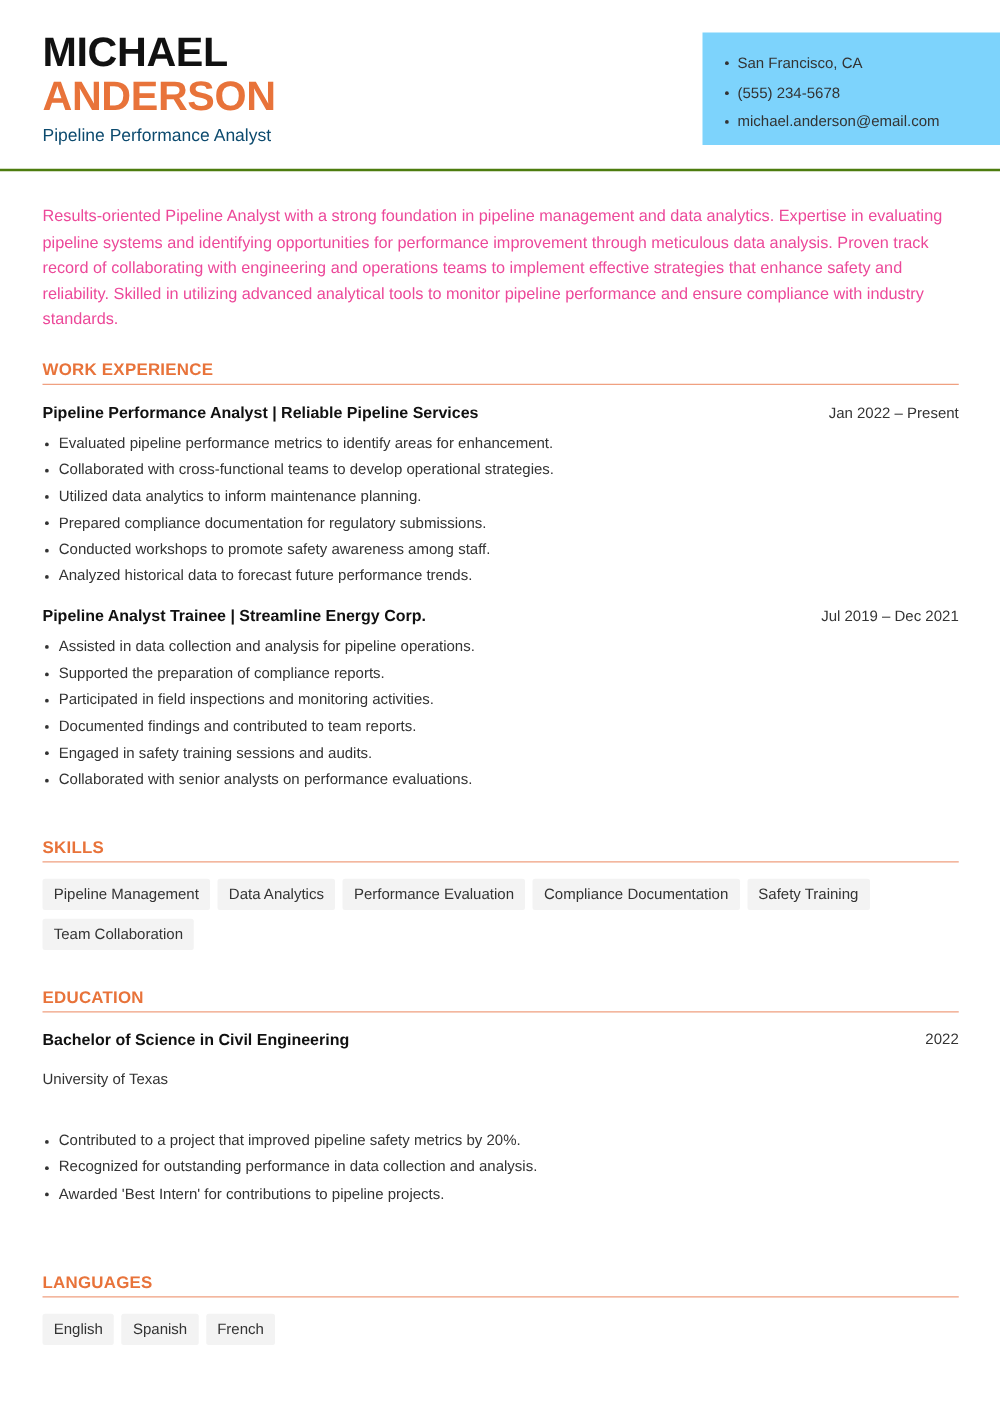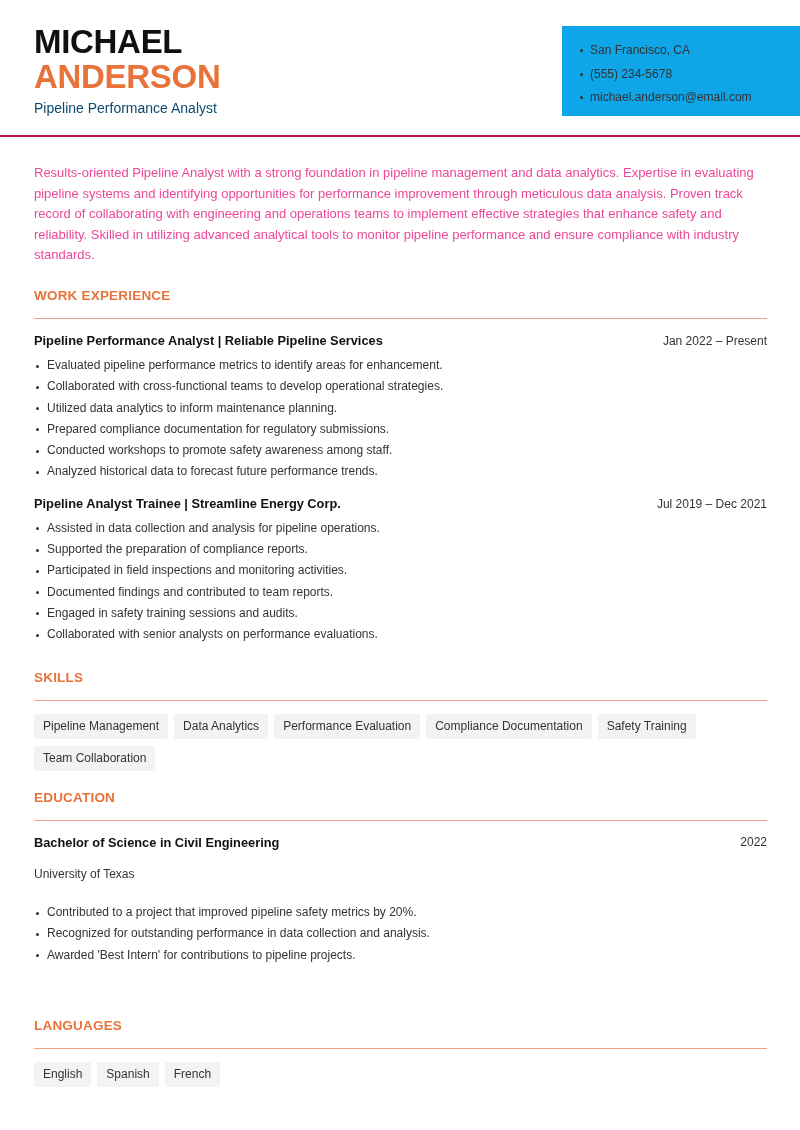--- a/index.html
+++ b/index.html
@@ -1,32 +1,32 @@
 <!DOCTYPE html>
 <html><head>
   <meta charset="utf-8">
   <style>
     * { box-sizing: border-box; margin: 0; padding: 0; }
     html, body { width: 800px; height: 1130px; background: #ffffff; }
     body { font-family: "Liberation Sans", "DejaVu Sans", sans-serif; color: #222; position: relative; overflow: hidden; }
 
-    .header { position: relative; height: 137px; border-bottom: 2px solid #be185d; }
+    .header { position: relative; height: 137px; border-bottom: 2px solid #4d7c0f; }
     .name { position: absolute; left: 34px; top: 24px; font-weight: 700; font-size: 33px; line-height: 35px; letter-spacing: -0.3px; }
     .name .first { color: #111; display: block; }
     .name .last { color: #e8733a; display: block; }
     .job-title { position: absolute; left: 34px; top: 100px; font-size: 14px; color: #0c4a6e; }
 
-    .contact-box { position: absolute; left: 562px; top: 26px; width: 238px; height: 90px; background: #0ea5e9; padding: 13px 0 0 18px; }
+    .contact-box { position: absolute; left: 562px; top: 26px; width: 238px; height: 90px; background: #7dd3fc; padding: 13px 0 0 18px; }
     .contact-item { font-size: 12px; color: #333; line-height: 23.5px; display: flex; align-items: center; }
     .contact-item .dot { width: 3px; height: 3px; background: #333; border-radius: 50%; margin-right: 7px; flex: none; }
 
     .summary { position: absolute; left: 34px; top: 163px; width: 740px; font-size: 13px; line-height: 20.6px; color: #ec4899; }
 
     .section { position: absolute; left: 34px; width: 733px; }
-    .section-title { font-size: 13.5px; font-weight: 700; color: #e8733a; letter-spacing: 0.2px; padding-bottom: 15px; border-bottom: 1.5px solid #f0a080; }
+    .section-title { font-size: 13.5px; font-weight: 700; color: #e8733a; letter-spacing: 0.2px; padding-bottom: 4px; border-bottom: 1.5px solid #f0a080; }
 
     .job { margin-top: 14px; }
     .job-head { display: flex; justify-content: space-between; align-items: baseline; font-size: 12.8px; }
     .job-role { font-weight: 700; color: #111; }
     .job-date { font-size: 12px; color: #333; }
     ul.bullets { list-style: none; margin-top: 7px; }
     ul.bullets li { font-size: 12px; color: #333; line-height: 21.3px; padding-left: 13px; position: relative; }
     ul.bullets li::before { content: ""; position: absolute; left: 2px; top: 9.5px; width: 3px; height: 3px; border-radius: 50%; background: #333; }
 
     .chips { display: flex; flex-wrap: wrap; gap: 7px 6px; margin-top: 13px; }

